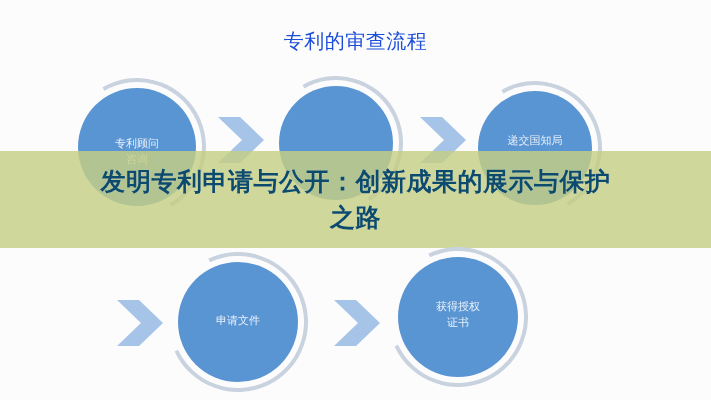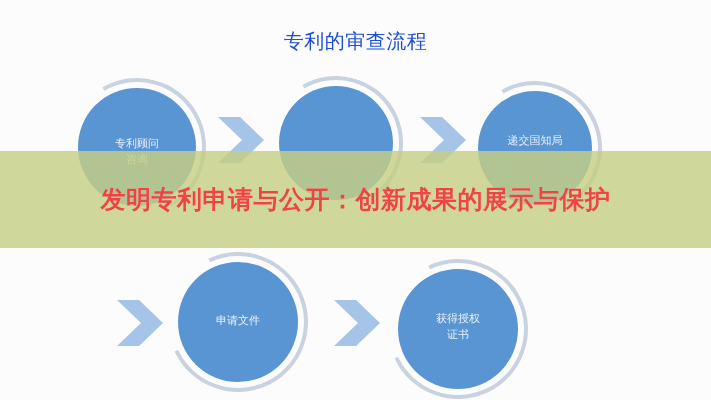--- a/index.html
+++ b/index.html
@@ -28,21 +28,21 @@
       pointer-events: none;
     }
     .step .label { position: relative; white-space: pre-line; }
     .arrow { position: absolute; width: 46px; height: 46px; }
     .banner {
       position: absolute; left: 0; top: 151px; width: 711px; height: 97px;
       background: rgba(196, 206, 132, 0.82);
       display: flex; flex-direction: column; align-items: center; justify-content: center;
     }
     .banner-line {
-      color: #ef4444; font-weight: bold; font-size: 25px; line-height: 36px;
+      color: #0c4a6e; font-weight: bold; font-size: 25px; line-height: 36px;
       letter-spacing: 0.5px;
       font-family: "DejaVu Sans", "Liberation Sans", sans-serif;
       text-shadow: 0 0 1px rgba(255,255,255,0.4);
     }
   </style>
 </head>
 <body>
 
 <div class="diagram-title">专利的审查流程</div>
 
@@ -64,32 +64,33 @@
   <polygon points="0,0 22,0 46,23 22,46 0,46 24,23" fill="#a6c4e8"></polygon>
 </svg>
 
 <div class="step" style="left:478px; top:91px; width:114px; height:114px;">
   <div class="ring" style="left:-10px; top:-10px; width:126px; height:126px; transform:rotate(15deg);"></div>
   <span class="label" style="margin-top:-16px;text-align:center;">递交国知局</span>
 </div>
 
 <div class="banner">
   <div class="banner-line">发明专利申请与公开：创新成果的展示与保护</div>
+  <div class="banner-line">之路</div>
 </div>
 
 <svg class="arrow" style="left:117px; top:300px;" viewBox="0 0 46 46">
   <polygon points="0,0 22,0 46,23 22,46 0,46 24,23" fill="#a6c4e8"></polygon>
 </svg>
 
 <div class="step" style="left:178px; top:262px; width:120px; height:120px;">
   <div class="ring" style="left:-10px; top:-10px; width:132px; height:132px; border-bottom-color:#c9d2df; transform:rotate(20deg);"></div>
   <span class="label" style="margin-top:-4px;">申请文件</span>
 </div>
 
 <svg class="arrow" style="left:334px; top:300px;" viewBox="0 0 46 46">
   <polygon points="0,0 22,0 46,23 22,46 0,46 24,23" fill="#a6c4e8"></polygon>
 </svg>
 
-<div class="step" style="left:398px; top:269px; width:120px; height:120px;">
+<div class="step" style="left:398px; top:257px; width:120px; height:120px;">
   <div class="ring" style="left:-10px; top:-10px; width:132px; height:132px; border-bottom-color:#c9d2df; transform:rotate(20deg);"></div>
   <span class="label" style="margin-top:-6px;">获得授权
 证书</span>
 </div>
 
 </body></html>

